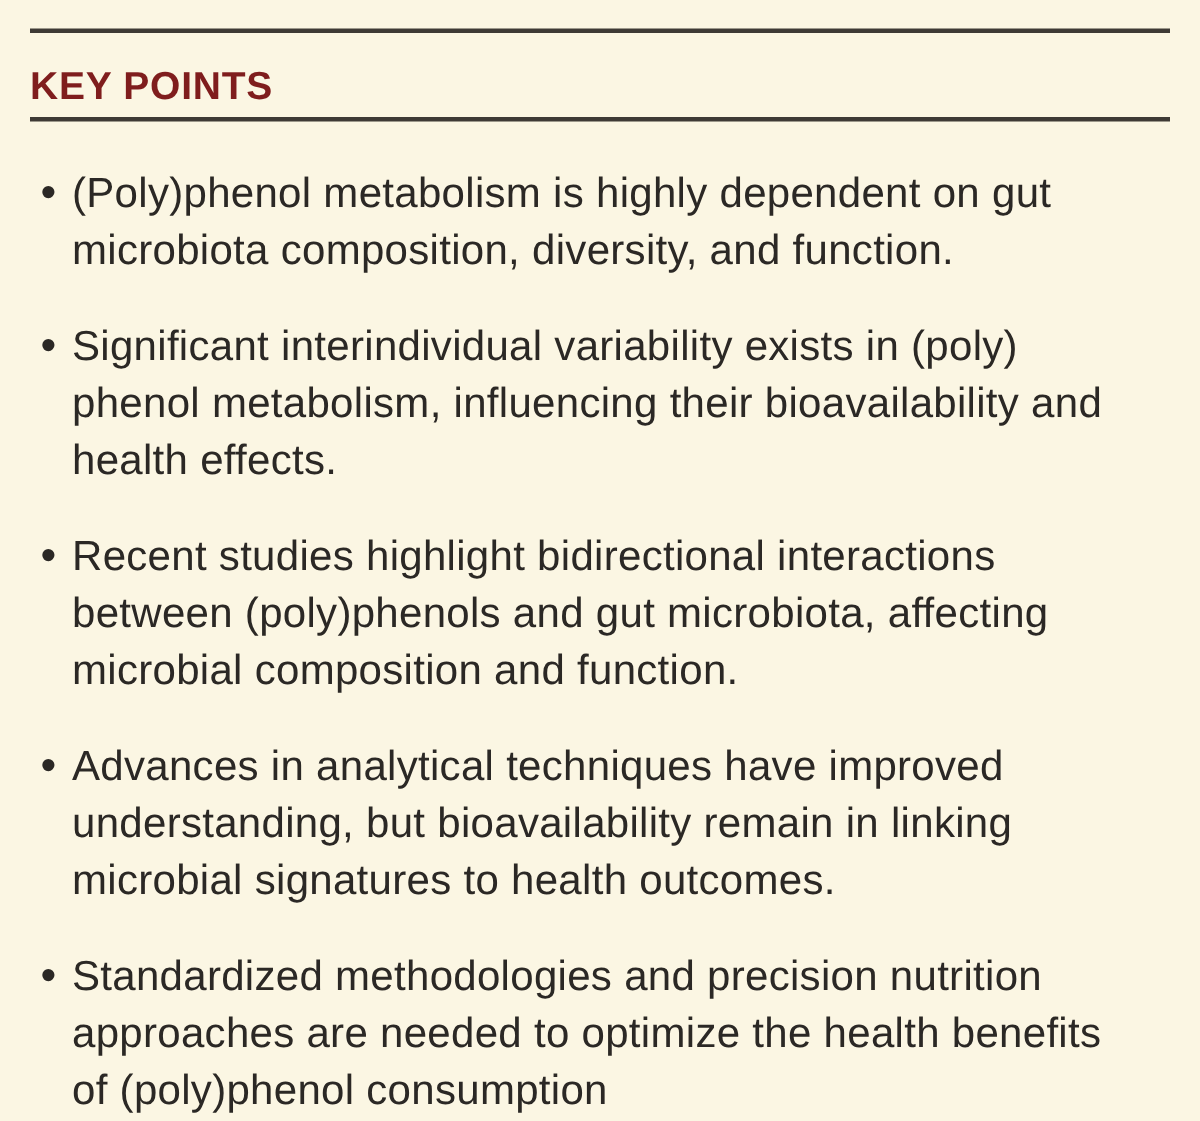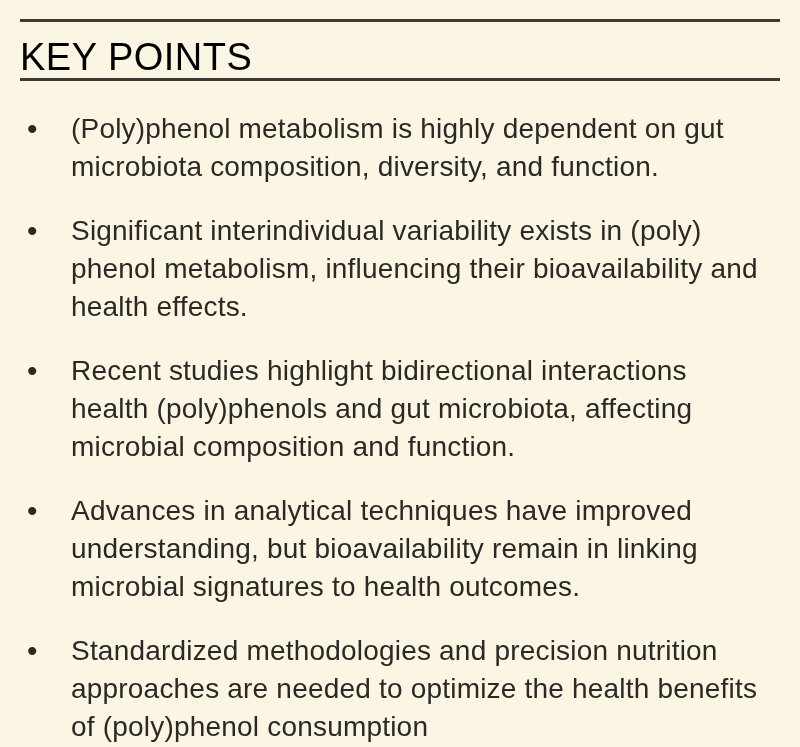--- a/index.html
+++ b/index.html
@@ -18,25 +18,25 @@
   .kp-box {
     padding: 19px 20px 0 20px;
     box-sizing: border-box;
   }
   .rule {
     height: 3px;
     background: #3e3a35;
   }
   .kp-title {
     margin: 14px 0 0 0;
-    font-size: 38px;
+    font-size: 26px;
     line-height: 42px;
-    font-weight: normal;
+    font-weight: bold;
     letter-spacing: 0.5px;
-    color: #000000;
+    color: #7f1d1d;
   }
   .kp-list {
     list-style: none;
     margin: 29px 0 0 0;
     padding: 0;
   }
   .kp-item {
     display: flex;
     align-items: flex-start;
     font-size: 28px;
@@ -50,21 +50,20 @@
   .kp-marker {
     flex: 0 0 auto;
     width: 21px;
     margin-left: 7px;
     font-size: 30px;
     line-height: 38px;
   }
   .kp-text {
     white-space: pre;
     flex: 1 1 auto;
-    margin-left: 23px;
   }
 </style>
 </head>
 <body>
 
 <div class="kp-box">
 
   <div class="rule"></div>
 
   <h1 class="kp-title">KEY POINTS</h1>
@@ -82,21 +81,21 @@
     <li class="kp-item">
       <span class="kp-marker">•</span>
       <span class="kp-text">Significant interindividual variability exists in (poly)
 phenol metabolism, influencing their bioavailability and
 health effects.</span>
     </li>
 
     <li class="kp-item">
       <span class="kp-marker">•</span>
       <span class="kp-text">Recent studies highlight bidirectional interactions
-health (poly)phenols and gut microbiota, affecting
+between (poly)phenols and gut microbiota, affecting
 microbial composition and function.</span>
     </li>
 
     <li class="kp-item">
       <span class="kp-marker">•</span>
       <span class="kp-text">Advances in analytical techniques have improved
 understanding, but bioavailability remain in linking
 microbial signatures to health outcomes.</span>
     </li>
 

